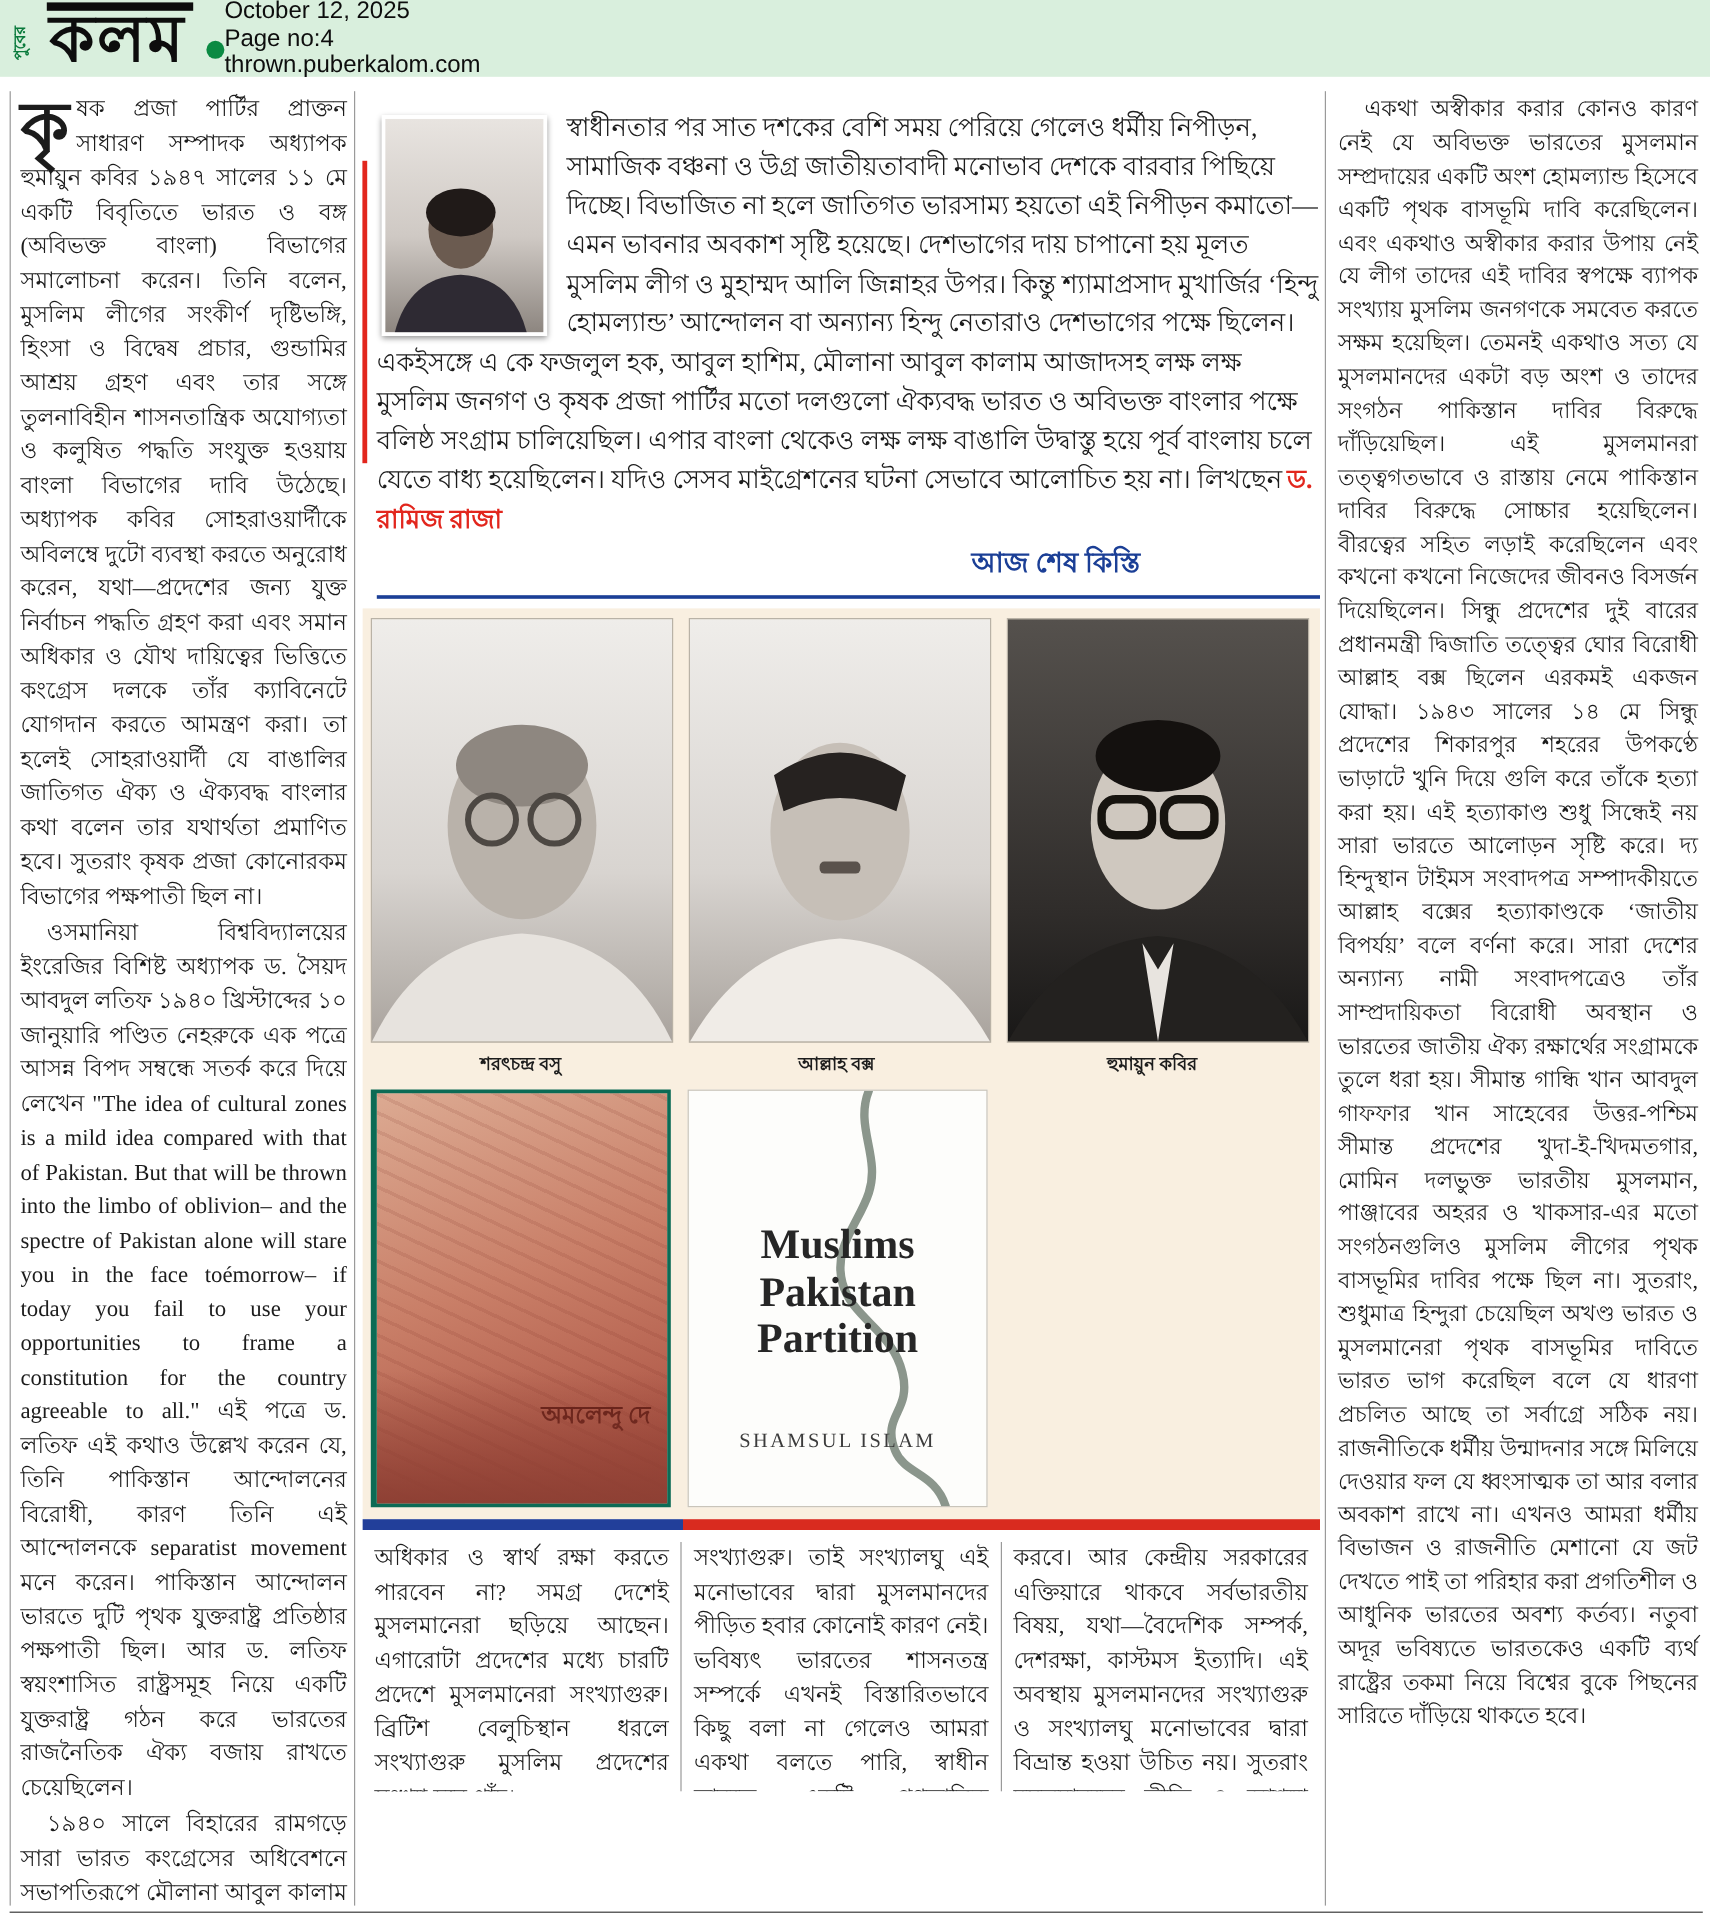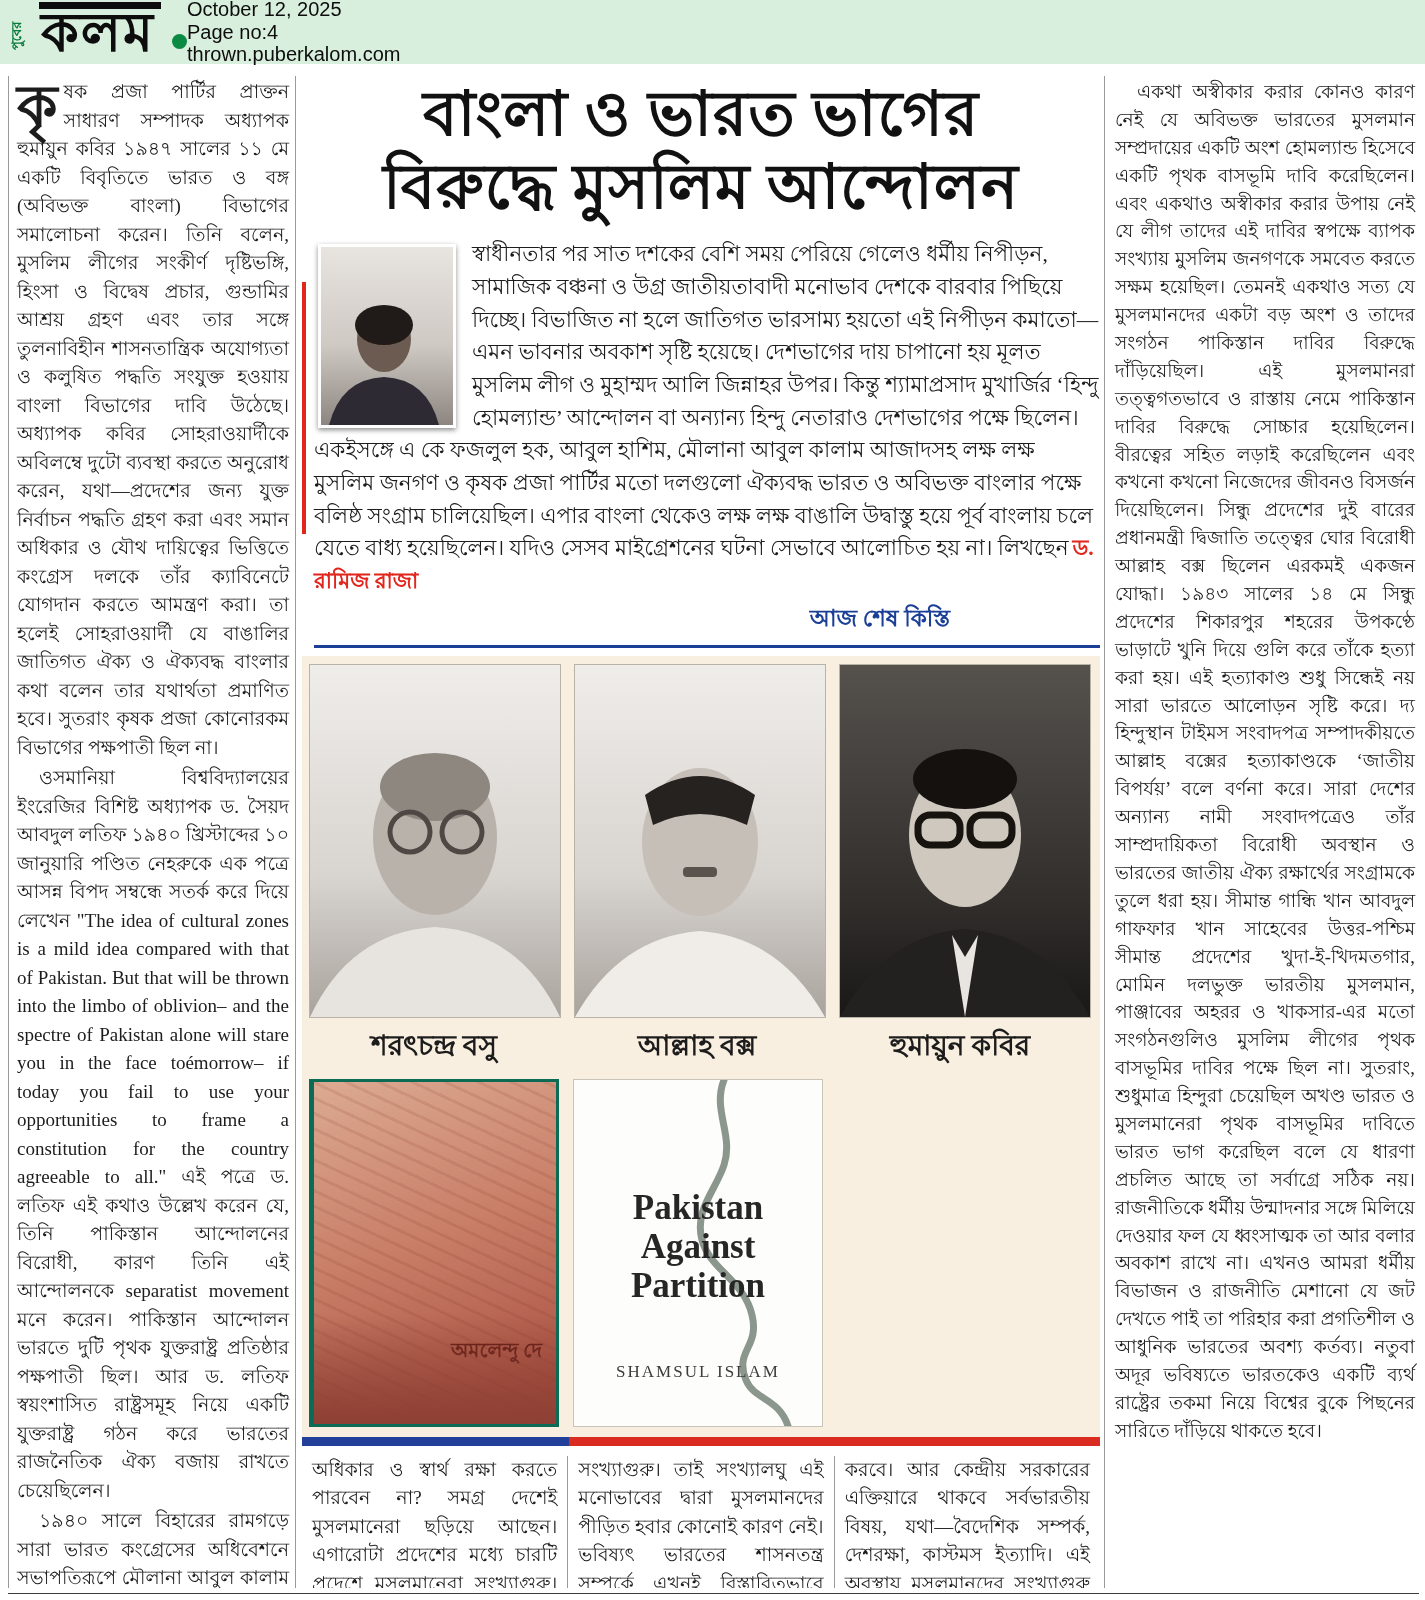--- a/index.html
+++ b/index.html
@@ -78,21 +78,21 @@
   }
   .photo-row{display:flex;gap:13px;}
   .photo{
     width:250px;height:352px;background:linear-gradient(180deg,#efedea 0%,#d8d4d0 60%,#a9a39d 100%);
     border:1px solid #b9b2a6;position:relative;overflow:hidden;
   }
   .photo.dark{background:linear-gradient(180deg,#55514d 0%,#2f2c2a 70%,#191817 100%);}
   .photo svg{position:absolute;bottom:0;left:0;}
   .caption-row{display:flex;gap:13px;margin-top:6px;margin-bottom:8px;}
   .caption{
-    width:250px;text-align:center;font-weight:bold;font-size:28px;color:#1c1c1c;
+    width:250px;text-align:center;font-weight:bold;font-size:15px;color:#1c1c1c;
   }
   .cover-row{display:flex;gap:14px;}
   .cover{width:250px;height:348px;position:relative;overflow:hidden;box-sizing:border-box;}
   .cover1{
     background:
       repeating-linear-gradient(25deg,rgba(120,40,30,.12) 0 3px,transparent 3px 14px),
       linear-gradient(160deg,#dcaa92 0%,#c97f68 45%,#a54a3c 100%);
     border:3px solid #0c6b55;border-left-width:5px;
   }
   .cover1-title{
@@ -174,24 +174,20 @@
   </div>
 </div>
 
 <div class="col-left">
   <p class="first"><span class="dropcap">কৃ</span><span>ষক প্রজা পার্টির প্রাক্তন সাধারণ সম্পাদক অধ্যাপক হুমায়ুন কবির ১৯৪৭ সালের ১১ মে একটি বিবৃতিতে ভারত ও বঙ্গ (অবিভক্ত বাংলা) বিভাগের সমালোচনা করেন। তিনি বলেন, মুসলিম লীগের সংকীর্ণ দৃষ্টিভঙ্গি, হিংসা ও বিদ্বেষ প্রচার, গুন্ডামির আশ্রয় গ্রহণ এবং তার সঙ্গে তুলনাবিহীন শাসনতান্ত্রিক অযোগ্যতা ও কলুষিত পদ্ধতি সংযুক্ত হওয়ায় বাংলা বিভাগের দাবি উঠেছে। অধ্যাপক কবির সোহরাওয়ার্দীকে অবিলম্বে দুটো ব্যবস্থা করতে অনুরোধ করেন, যথা—প্রদেশের জন্য যুক্ত নির্বাচন পদ্ধতি গ্রহণ করা এবং সমান অধিকার ও যৌথ দায়িত্বের ভিত্তিতে কংগ্রেস দলকে তাঁর ক্যাবিনেটে যোগদান করতে আমন্ত্রণ করা। তা হলেই সোহরাওয়ার্দী যে বাঙালির জাতিগত ঐক্য ও ঐক্যবদ্ধ বাংলার কথা বলেন তার যথার্থতা প্রমাণিত হবে। সুতরাং কৃষক প্রজা কোনোরকম বিভাগের পক্ষপাতী ছিল না।</span></p>
   <p>ওসমানিয়া বিশ্ববিদ্যালয়ের ইংরেজির বিশিষ্ট অধ্যাপক ড. সৈয়দ আবদুল লতিফ ১৯৪০ খ্রিস্টাব্দের ১০ জানুয়ারি পণ্ডিত নেহরুকে এক পত্রে আসন্ন বিপদ সম্বন্ধে সতর্ক করে দিয়ে লেখেন "The idea of cultural zones is a mild idea compared with that of Pakistan. But that will be thrown into the limbo of oblivion– and the spectre of Pakistan alone will stare you in the face toémorrow– if today you fail to use your opportunities to frame a constitution for the country agreeable to all." এই পত্রে ড. লতিফ এই কথাও উল্লেখ করেন যে, তিনি পাকিস্তান আন্দোলনের বিরোধী, কারণ তিনি এই আন্দোলনকে separatist movement মনে করেন। পাকিস্তান আন্দোলন ভারতে দুটি পৃথক যুক্তরাষ্ট্র প্রতিষ্ঠার পক্ষপাতী ছিল। আর ড. লতিফ স্বয়ংশাসিত রাষ্ট্রসমূহ নিয়ে একটি যুক্তরাষ্ট্র গঠন করে ভারতের রাজনৈতিক ঐক্য বজায় রাখতে চেয়েছিলেন।</p>
   <p>১৯৪০ সালে বিহারের রামগড়ে সারা ভারত কংগ্রেসের অধিবেশনে সভাপতিরূপে মৌলানা আবুল কালাম আজাদ একটি দীর্ঘ ভাষণে ভারতীয় মুসলমানদের সমস্যা বিস্তারিতভাবে আলোচনা করেন। তিনি বলেন, ব্রিটিশ সাম্রাজ্যবাদ এখানে বিভেদের বীজ বপন করেছে এবং সাম্প্রদায়িক সমস্যাকে ভারতের স্বাধীনতা আন্দোলনের বিরুদ্ধে হাতিয়ার হিসাবে ব্যবহার করছে। এই মূল সমস্যার প্রতি মুসলমানদের দৃষ্টি আকর্ষণ করে তিনি বলেন, ভারতে মুসলমানেরা ‘রাজনৈতিক সংখ্যালঘু’ নন। যদি মুসলমান জনসমষ্টির আকৃতি ধরা যায় তাহলেও তাঁদের ‘ক্ষুদ্র সংখ্যালঘু’ (a small minority) বলা চলে না। এক স্বাধীন গণতান্ত্রিক ভারতে মুসলমানদের অধিকার ও স্বার্থ ক্ষুণ্ন হবে, এই ভ্রান্ত চিন্তাধারা পোষণ করার ফলে মুসলমানেরা নিজেদের প্রকৃত অধিকার সম্পর্কে সচেতন নন। ভারতে আট থেকে নয় কোটি মুসলমান আছেন। এই সংখ্যা সমগ্র জনসমষ্টির এক চতুর্থাংশ হলেও, সংখ্যায় ও শক্তিতে তাঁদের নগণ্য বলা যায় না। এই বৃহৎ সংখ্যক মুসলমানেরা কী করে ভাবতে পারেন যে, স্বাধীন-গণতান্ত্রিক ভারতে তাঁরা তাঁদের</p>
 </div>
 
 <div class="center">
-  <div class="headline">
-    <div>বাংলা ও ভারত ভাগের</div>
-    <div>বিরুদ্ধে মুসলিম আন্দোলন</div>
-  </div>
 
   <div class="intro-wrap">
     <div class="red-bar"></div>
     <div class="author-photo">
       <svg width="126" height="130" viewBox="0 0 126 130">
         <ellipse cx="63" cy="44" rx="27" ry="33" fill="#6b5b50"></ellipse>
         <path d="M8 130 Q20 84 63 82 Q106 84 118 130 Z" fill="#2e2a33"></path>
         <ellipse cx="63" cy="30" rx="29" ry="20" fill="#201a18"></ellipse>
       </svg>
     </div>
@@ -241,21 +237,21 @@
 
     <div class="cover-row">
       <div class="cover cover1">
         <div class="cover1-author">অমলেন্দু দে</div>
         <div class="cover1-figures"></div>
       </div>
       <div class="cover cover2">
         <svg width="248" height="346" viewBox="0 0 248 346" style="position:absolute;left:0;top:0">
           <path d="M150 0 C138 30 160 55 150 85 C142 110 120 130 128 160 C136 190 170 200 178 235 C186 268 160 270 172 300 C180 320 205 318 214 346" fill="none" stroke="#8b968c" stroke-width="7" stroke-linecap="round"></path>
         </svg>
-        <div class="cover2-title">Pakistan Against Partition</div>
+        <div class="cover2-title">Muslims Pakistan Partition</div>
         <div class="cover2-author">SHAMSUL ISLAM</div>
         <div class="cover2-pub"></div>
       </div>
     </div>
   </div>
 
   <div class="bar"></div>
 
   <div class="bottom-cols">
     <div class="bcol">

